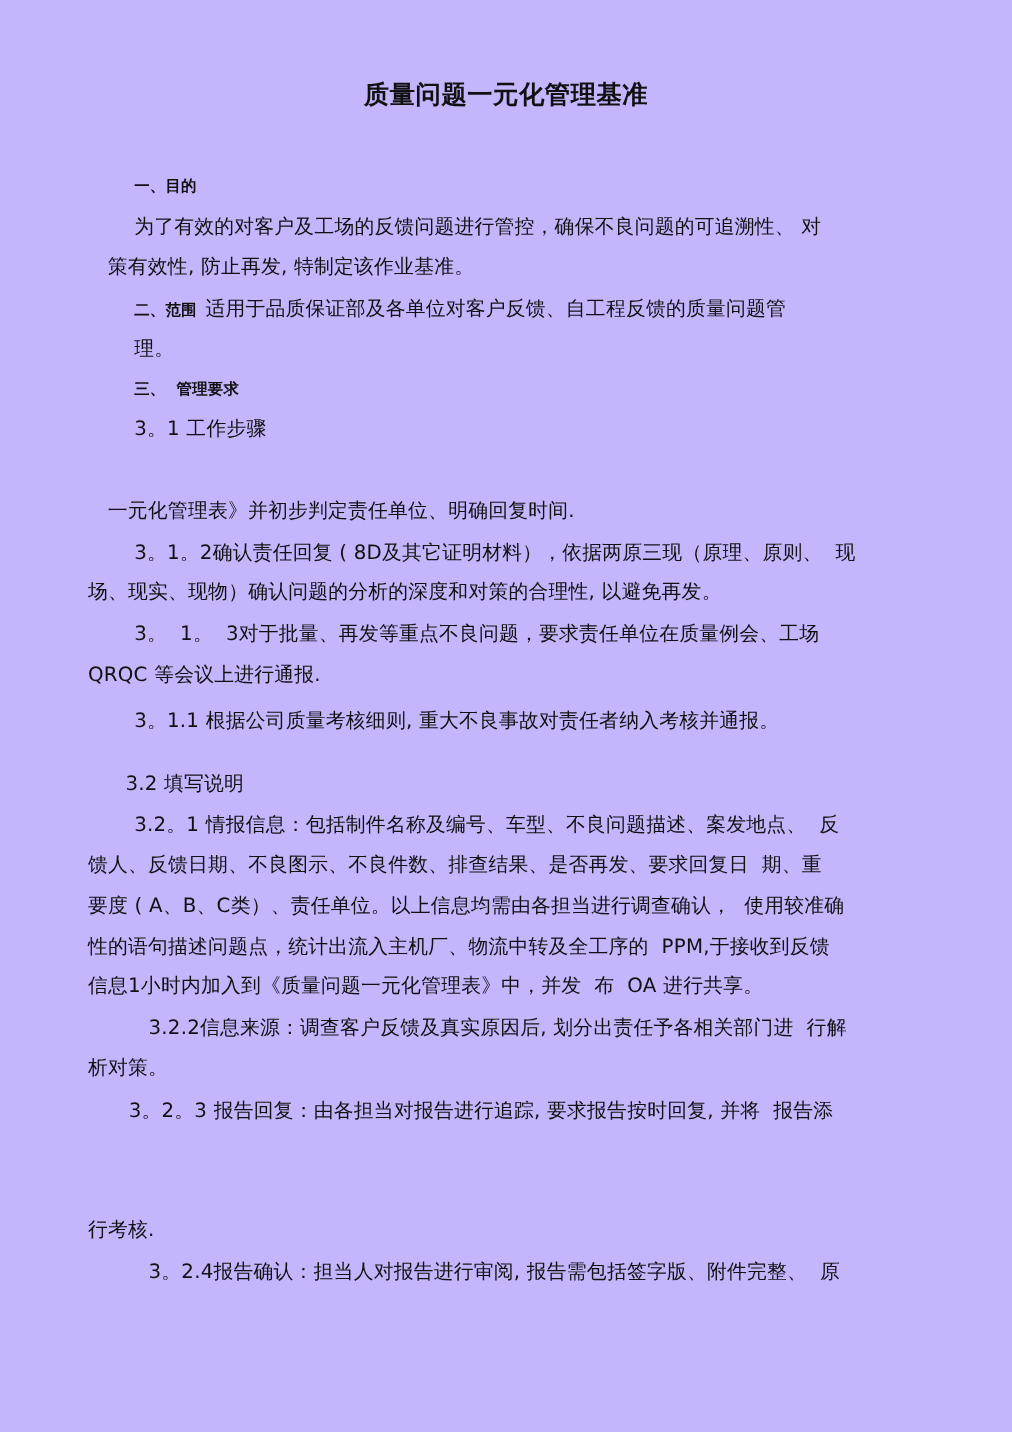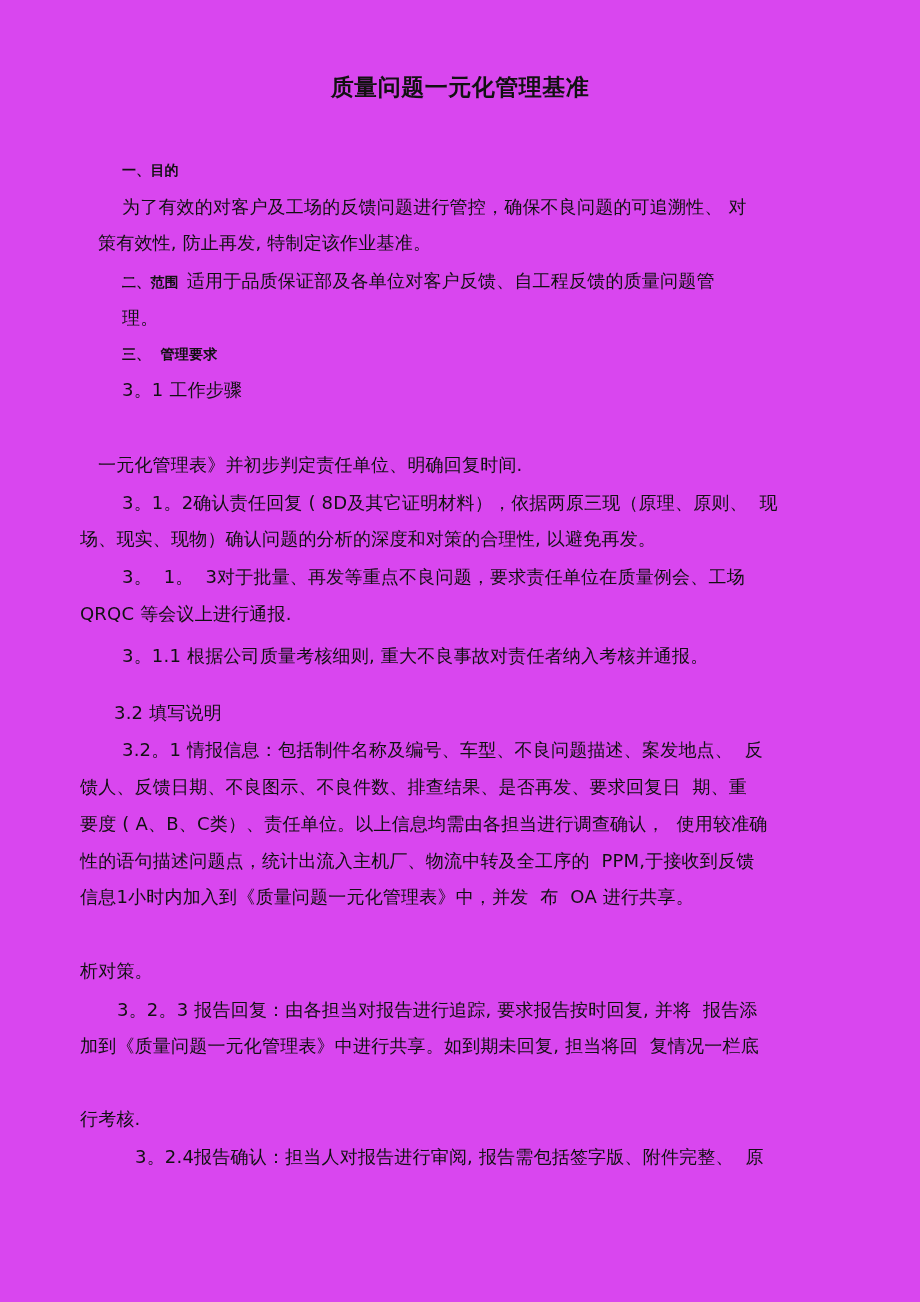--- a/index.html
+++ b/index.html
@@ -1,18 +1,18 @@
 <!DOCTYPE html>
 <html><head>
 <meta charset="utf-8">
 <style>
   html, body { margin: 0; padding: 0; background: #ffffff; }
   body { width: 920px; height: 1302px; position: relative; overflow: hidden;
          font-family: "DejaVu Sans", "Liberation Sans", sans-serif; color: #111111; }
-  .page { position: absolute; left: 0; top: 0; width: 920px; height: 1302px; background: #d946ef; }
+  .page { position: absolute; left: 0; top: 0; width: 920px; height: 1302px; background: #c4b5fd; }
   .line { position: absolute; white-space: nowrap; font-size: 18px; line-height: 24px; letter-spacing: 0.2px; }
   .title { position: absolute; left: 0; width: 920px; top: 72px; text-align: center;
            font-size: 23px; font-weight: bold; line-height: 30px; letter-spacing: 0.5px; }
   .heading { font-weight: bold; font-size: 14px; }
 </style>
 </head>
 <body>
 
 <div class="page">
 
@@ -41,21 +41,21 @@
   <div class="line" style="left:122px; top:644px;">3。1.1 根据公司质量考核细则, 重大不良事故对责任者纳入考核并通报。</div>
 
   <div class="line" style="left:114px; top:701px;">3.2 填写说明</div>
 
   <div class="line" style="left:122px; top:738px; white-space:pre;">3.2。1 情报信息：包括制件名称及编号、车型、不良问题描述、案发地点、  反</div>
   <div class="line" style="left:80px; top:775px; white-space:pre;">馈人、反馈日期、不良图示、不良件数、排查结果、是否再发、要求回复日  期、重</div>
   <div class="line" style="left:80px; top:812px; white-space:pre;">要度 ( A、B、C类）、责任单位。以上信息均需由各担当进行调查确认，  使用较准确</div>
   <div class="line" style="left:80px; top:849px; white-space:pre;">性的语句描述问题点，统计出流入主机厂、物流中转及全工序的  PPM,于接收到反馈</div>
   <div class="line" style="left:80px; top:885px; white-space:pre;">信息1小时内加入到《质量问题一元化管理表》中，并发  布  OA 进行共享。</div>
 
+  <div class="line" style="left:135px; top:923px; white-space:pre;">3.2.2信息来源：调查客户反馈及真实原因后, 划分出责任予各相关部门进  行解</div>
   <div class="line" style="left:80px; top:959px;">析对策。</div>
 
   <div class="line" style="left:117px; top:998px; white-space:pre;">3。2。3 报告回复：由各担当对报告进行追踪, 要求报告按时回复, 并将  报告添</div>
-  <div class="line" style="left:80px; top:1034px; white-space:pre;">加到《质量问题一元化管理表》中进行共享。如到期未回复, 担当将回  复情况一栏底</div>
   <div class="line" style="left:80px; top:1107px;">行考核.</div>
 
   <div class="line" style="left:135px; top:1145px; white-space:pre;">3。2.4报告确认：担当人对报告进行审阅, 报告需包括签字版、附件完整、  原</div>
 
 </div>
 
 </body></html>

